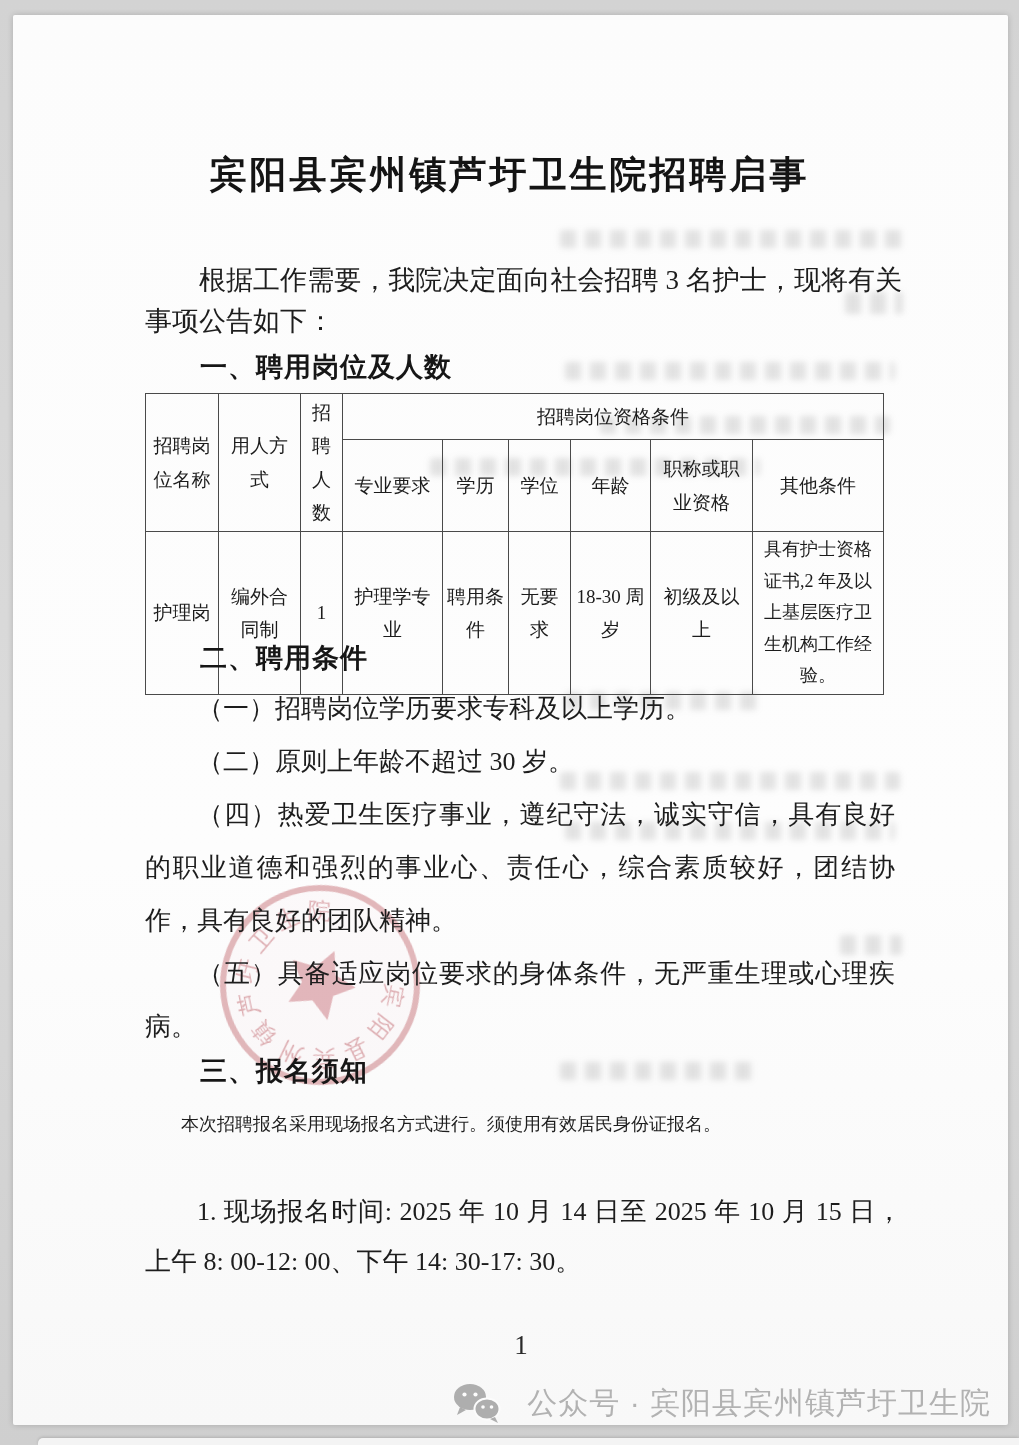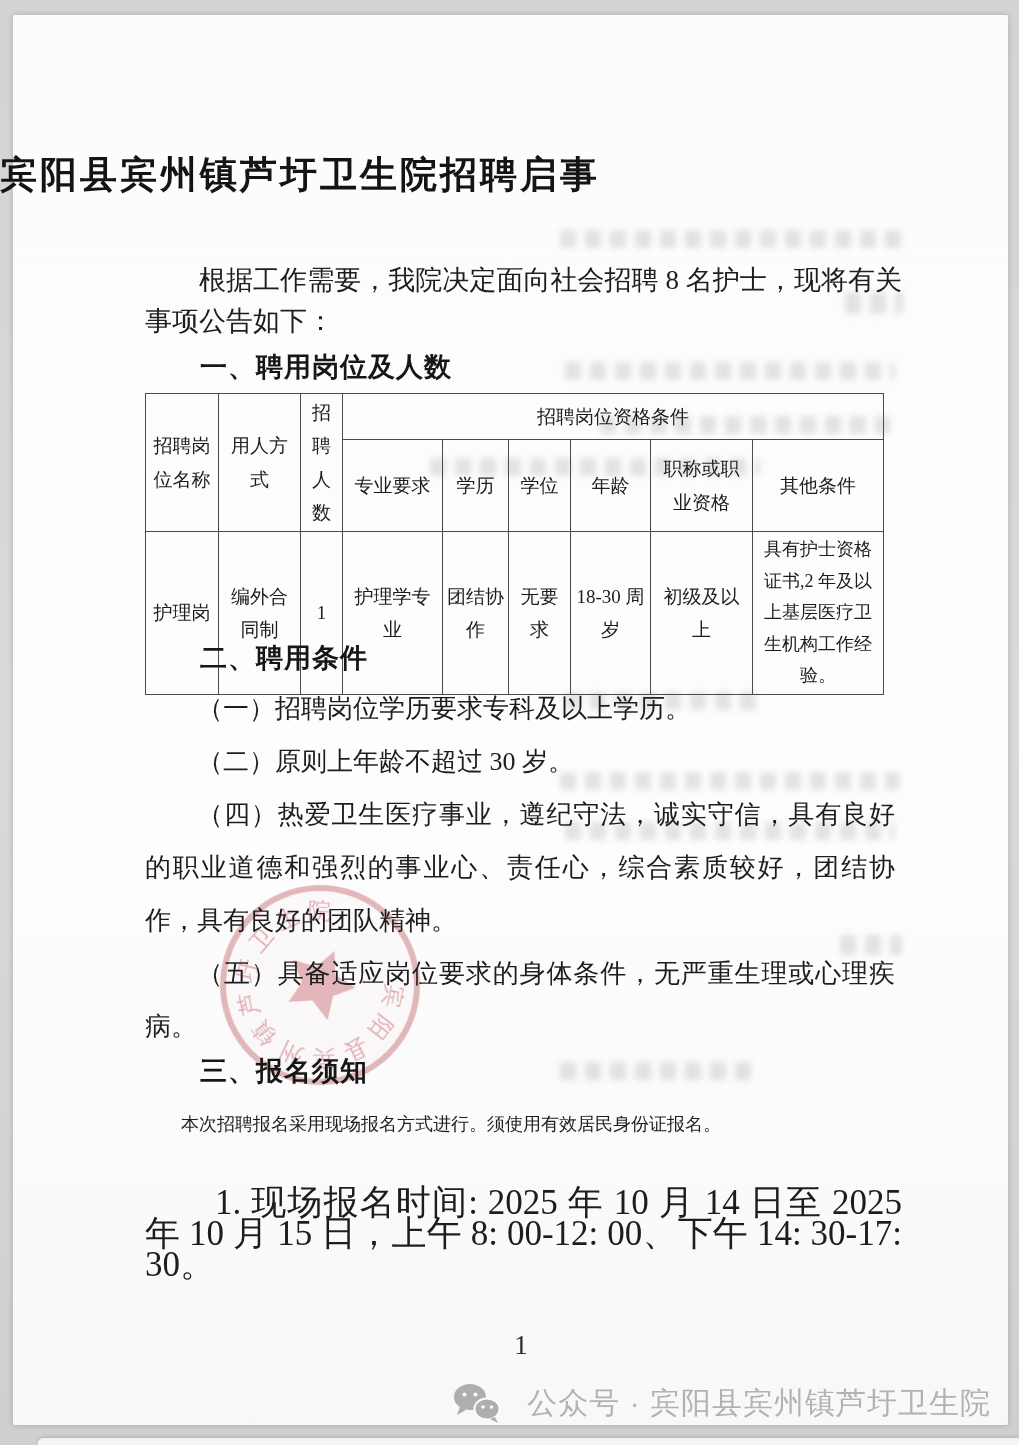--- a/index.html
+++ b/index.html
@@ -22,21 +22,21 @@
   .next-page-sliver {
     position: absolute;
     left: 38px; right: 0; bottom: 0; height: 7px;
     background: #f4f4f4;
     border-top-left-radius: 5px;
     box-shadow: 0 -1px 3px rgba(0,0,0,0.15);
   }
   .doc-title {
     position: absolute;
     left: 0; top: 150px; width: 1019px;
-    text-align: left;
+    text-align: center;
     font-size: 37px; font-weight: bold; letter-spacing: 3px;
     color: #141414;
   }
   .intro {
     position: absolute;
     left: 145px; top: 260px; width: 757px;
     font-size: 27px; line-height: 41px;
     text-indent: 2em; text-align: justify;
     color: #1d1d1d;
   }
@@ -87,21 +87,21 @@
   .para-a {
     position: absolute;
     left: 145px; top: 1103px; width: 757px;
     font-size: 18px; line-height: 42px;
     text-indent: 2em; text-align: justify;
     color: #1d1d1d;
   }
   .para-b {
     position: absolute;
     left: 145px; top: 1187px; width: 757px;
-    font-size: 35px; line-height: 31px;
+    font-size: 26px; line-height: 50px;
     text-indent: 2em; text-align: justify;
     color: #1d1d1d;
   }
   .page-number {
     position: absolute;
     left: 21px; top: 1330px; width: 1000px;
     text-align: center;
     font-size: 27px; color: #2a2a2a;
   }
   .footer-watermark {
@@ -144,21 +144,21 @@
   <div class="smudge" style="top:416px; left:600px; width:290px;"></div>
   <div class="smudge" style="top:458px; left:430px; width:330px;"></div>
   <div class="smudge" style="top:692px; left:565px; width:200px;"></div>
   <div class="smudge" style="top:772px; left:560px; width:340px;"></div>
   <div class="smudge" style="top:822px; left:565px; width:330px;"></div>
   <div class="smudge" style="top:935px; left:840px; width:62px; height:20px;"></div>
   <div class="smudge" style="top:1062px; left:560px; width:200px;"></div>
 
   <div class="doc-title">宾阳县宾州镇芦圩卫生院招聘启事</div>
 
-  <div class="intro">根据工作需要，我院决定面向社会招聘 8 名护士，现将有关事项公告如下：</div>
+  <div class="intro">根据工作需要，我院决定面向社会招聘 3 名护士，现将有关事项公告如下：</div>
 
   <div class="sec-heading" id="sec1-heading">一、聘用岗位及人数</div>
 
   <table class="recruit">
     <colgroup>
       <col style="width:73px">
         <col style="width:82px">
         <col style="width:42px">
       <col style="width:100px">
         <col style="width:66px">
@@ -180,21 +180,21 @@
       <td>学位</td>
       <td>年龄</td>
       <td>职称或职业资格</td>
       <td>其他条件</td>
     </tr>
     <tr class="drow">
       <td>护理岗</td>
       <td>编外合同制</td>
       <td>1</td>
       <td>护理学专业</td>
-      <td>团结协作</td>
+      <td>聘用条件</td>
       <td>无要求</td>
       <td>18-30 周岁</td>
       <td>初级及以上</td>
       <td class="other-cond">具有护士资格证书,2 年及以上基层医疗卫生机构工作经验。</td>
     </tr>
   </tbody>
     </table>
 
   <svg class="stamp" viewBox="0 0 216 216" xmlns="http://www.w3.org/2000/svg">
     <circle cx="108" cy="108" r="97" fill="rgba(200,100,108,0.05)" stroke="#bf5a63" stroke-width="6" opacity="0.5"></circle>

